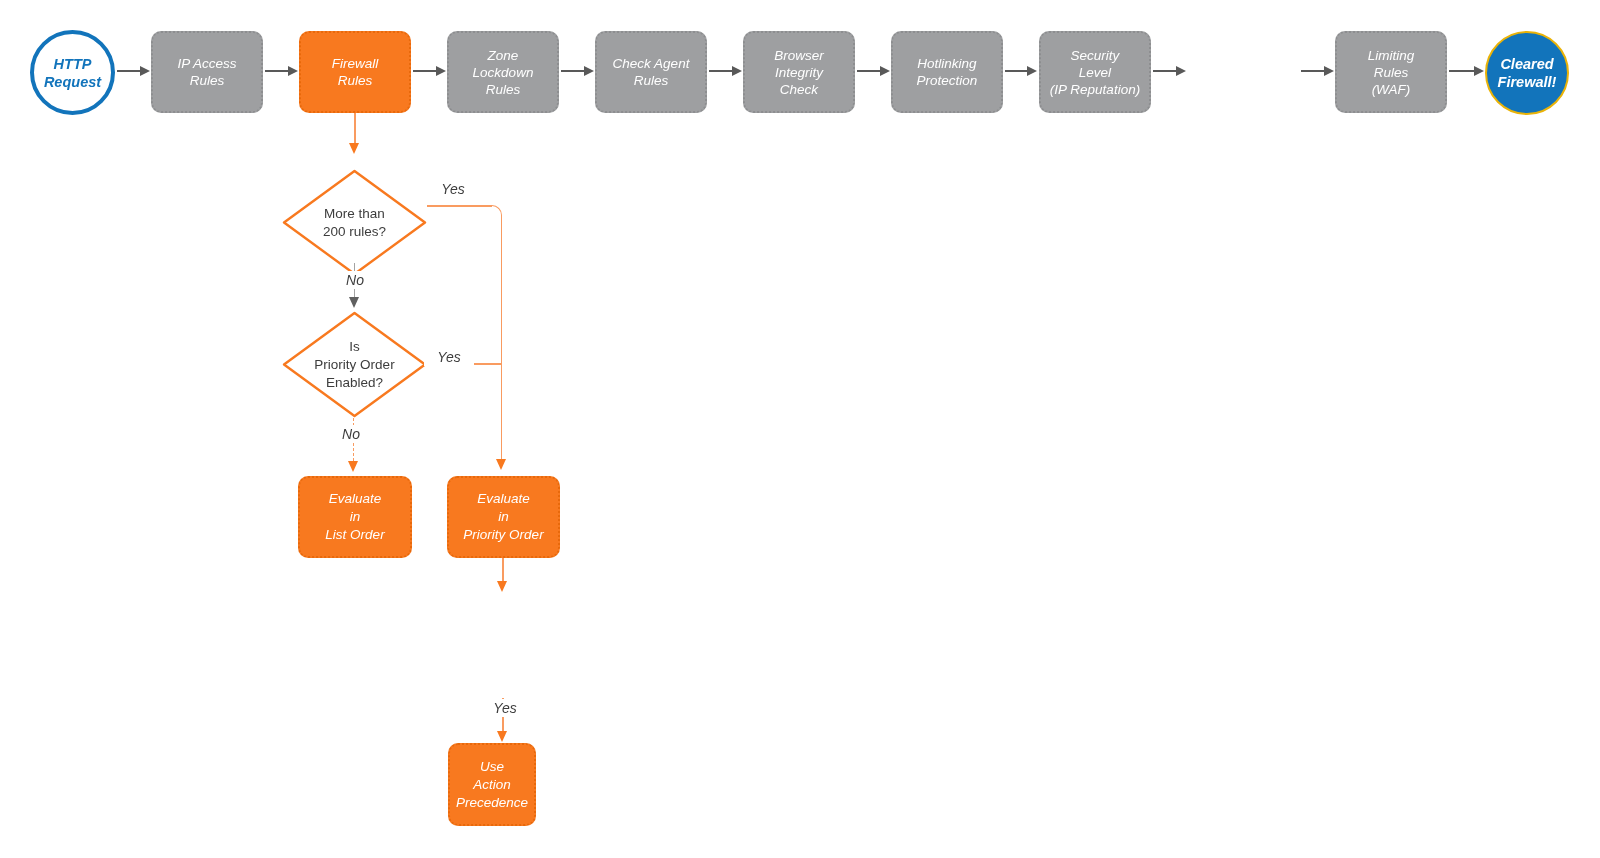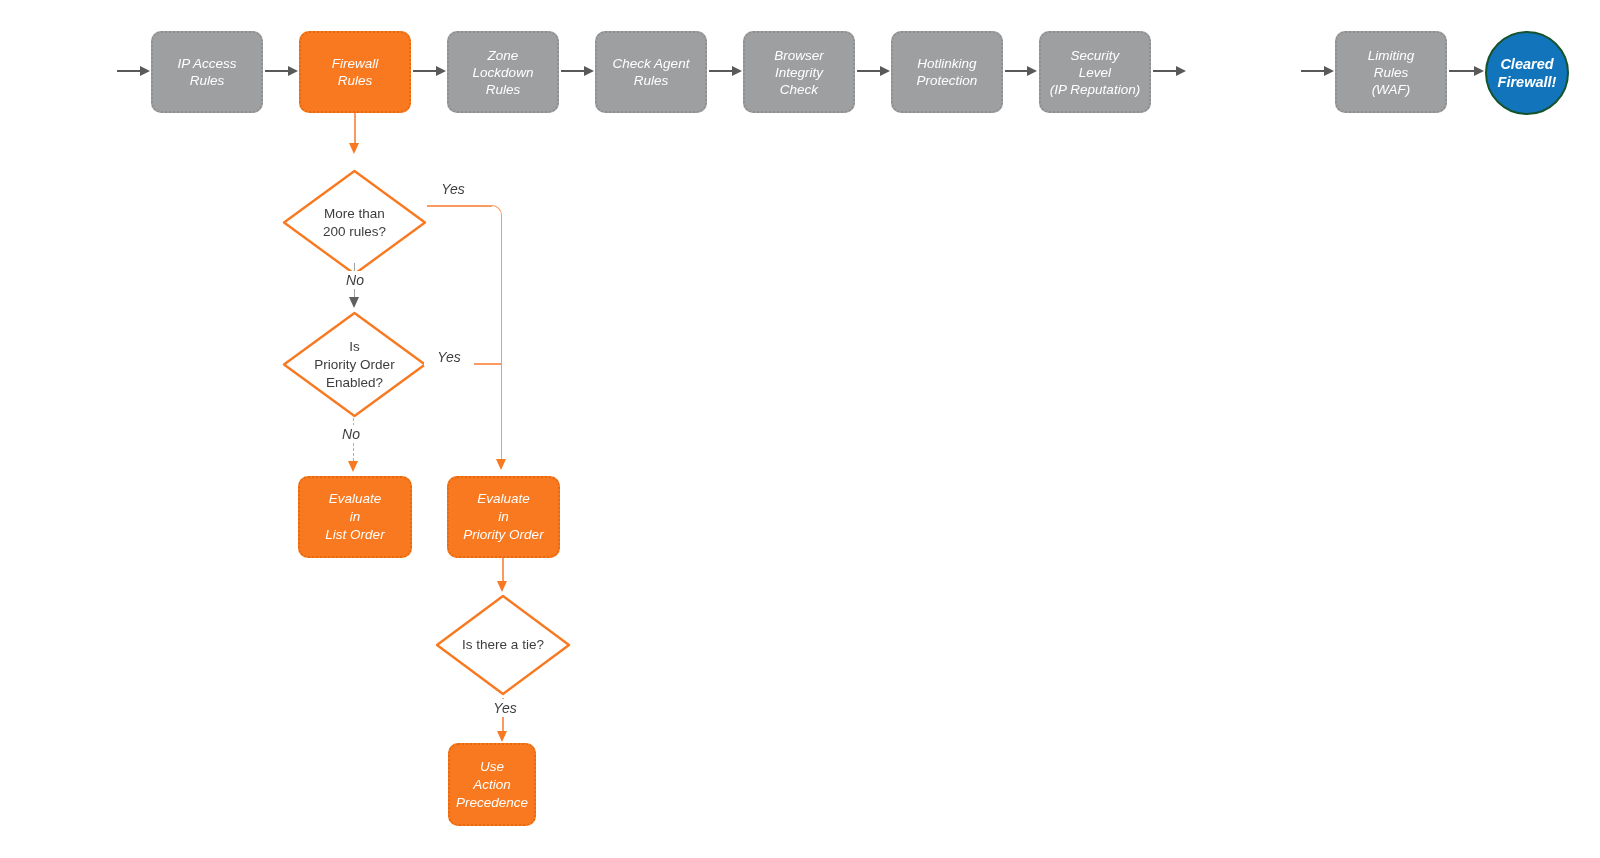--- a/index.html
+++ b/index.html
@@ -18,21 +18,21 @@
     border:2px dotted #e8690b;display:flex;align-items:center;justify-content:center;
     text-align:center;font-style:italic;font-size:13.5px;line-height:18px;color:#fff;
     white-space:pre-line;box-sizing:border-box;}
 
   .circle{position:absolute;border-radius:50%;display:flex;align-items:center;justify-content:center;
     text-align:center;font-weight:bold;font-style:italic;font-size:14.5px;line-height:18px;
     white-space:pre-line;box-sizing:border-box;}
   .circle.start{left:30px;top:30px;width:85px;height:85px;background:#fff;
     border:4px solid var(--brand-blue,#1274bb);color:var(--brand-blue,#1274bb);}
   .circle.end{left:1485px;top:31px;width:84px;height:84px;background:var(--brand-blue,#1274bb);
-    border:2px solid #14532d;color:#fff;}
+    border:2px solid #eab308;color:#fff;}
 
   
   .harrow{position:absolute;top:70px;height:0;border-top:2px solid #595959;}
   .harrow::after{content:"";position:absolute;right:-10px;top:-6px;width:0;height:0;
     border-left:10px solid #595959;border-top:5px solid transparent;border-bottom:5px solid transparent;}
 
   
   .oline-v{position:absolute;width:1.5px;background:var(--line-orange,#f99b60);}
   .oline-v.dashed{width:0;background:none;border-left:1.5px dashed var(--line-orange,#f99b60);}
   .oline-h{position:absolute;height:1.5px;background:var(--line-orange,#f99b60);}
@@ -54,20 +54,24 @@
 
   
   .elabel{position:absolute;font-style:italic;font-size:14px;line-height:16px;color:#3d3d3d;
     background:#fff;text-align:center;padding:1px 2px;z-index:5;}
 </style>
 </head>
 <body>
 
 <div class="canvas">
 
+  <div class="circle start">
+    <span>HTTP
+Request</span>
+  </div>
 
   <div class="stage gray" style="left:151px"><span>IP Access
 Rules</span></div>
   <div class="stage orange" style="left:299px"><span>Firewall
 Rules</span></div>
   <div class="stage gray" style="left:447px"><span>Zone
 Lockdown
 Rules</span></div>
   <div class="stage gray" style="left:595px"><span>Check Agent
 Rules</span></div>
@@ -143,26 +147,20 @@
   </div>
   <div class="pbox" style="left:447px;top:476px;width:113px;height:82px">
     <span>Evaluate
 in
 Priority Order</span>
   </div>
 
   <div class="oline-v" style="left:502px;top:558px;height:24px"></div>
   <div class="ohead" style="left:497px;top:581px"></div>
 
-  <div class="diamond" style="left:435px;top:594px;width:136px;height:102px">
-    <svg viewBox="0 0 136 102" preserveAspectRatio="none">
-        <polygon points="68,2 134,51 68,100 2,51"></polygon>
-      </svg>
-    <div class="dtext">Is there a tie?</div>
-  </div>
 
   <div class="oline-v" style="left:502px;top:698px;height:34px"></div>
   <div class="ohead" style="left:497px;top:731px"></div>
   <div class="elabel" style="left:482px;top:699px;width:42px">Yes</div>
 
   <div class="pbox" style="left:448px;top:743px;width:88px;height:83px">
     <span>Use
 Action
 Precedence</span>
   </div>

